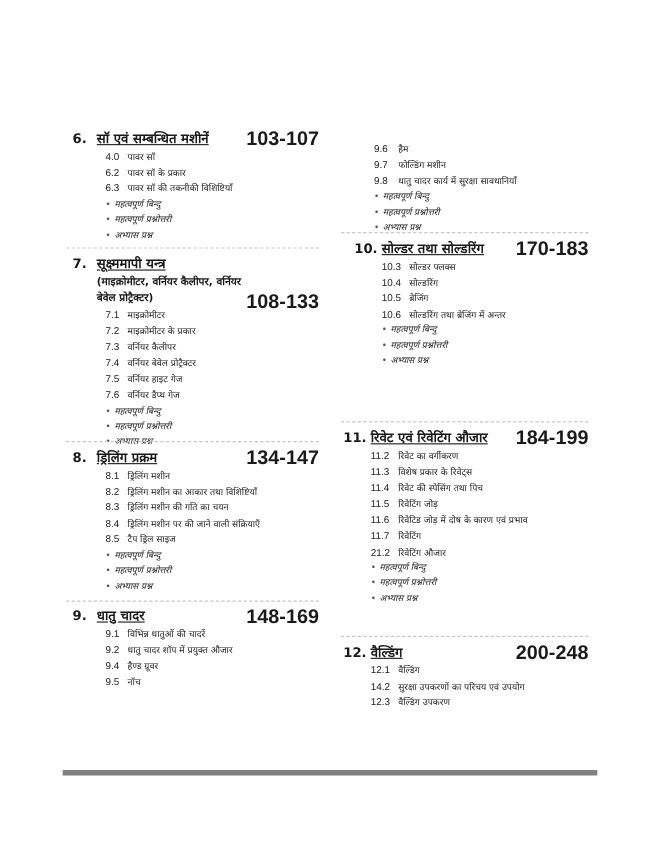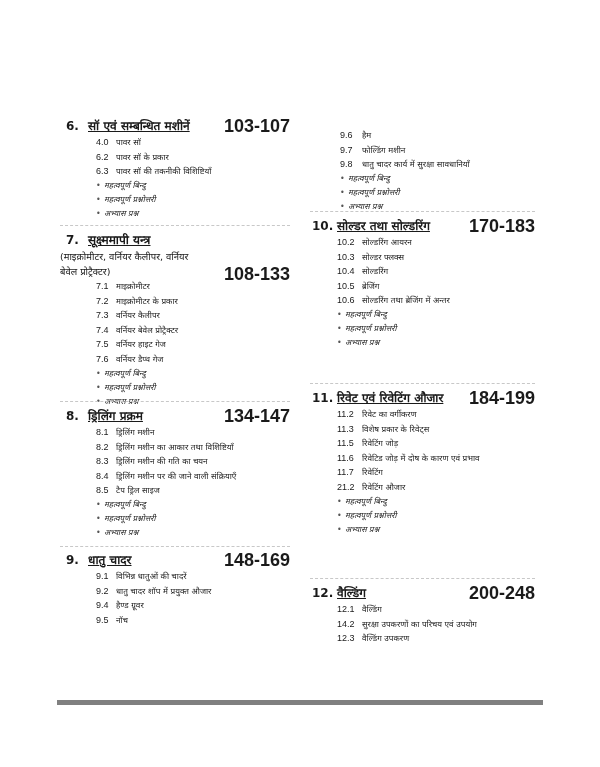--- a/index.html
+++ b/index.html
@@ -6,21 +6,21 @@
   body { width: 600px; height: 767px; position: relative; overflow: hidden;
          font-family: "DejaVu Sans", "Liberation Sans", sans-serif; color: #1a1a1a; }
   .col { position: absolute; top: 0; }
   .col-left { left: 60px; width: 230px; }
   .col-right { left: 310px; width: 225px; }
   .chapter { position: absolute; left: 0; right: 0; }
   .ch-head { position: relative; height: 17px; font-weight: bold; font-size: 12px; line-height: 17px; }
   .ch-num { position: absolute; left: 6px; }
   .ch-title { position: absolute; left: 28px; text-decoration: underline; }
   .ch-pages { position: absolute; right: 0; font-family: Liberation Sans, sans-serif; font-size: 18px; }
-  .ch-sub { font-weight: normal; font-size: 9.5px; line-height: 15px; }
+  .ch-sub { font-weight: bold; font-size: 9.5px; line-height: 15px; margin-left: 28px; }
   .ch-sub-row { position: relative; height: 15px; }
   .ch-sub-row .ch-pages { top: 0; }
   .item { position: relative; height: 14.6px; font-size: 8.2px; line-height: 14.6px; white-space: nowrap; }
   .item-num { position: absolute; left: 36px; font-family: "Liberation Sans", sans-serif; font-size: 9px; }
   .item-text { position: absolute; left: 56px; }
   .bullet { position: relative; height: 14px; font-size: 8px; line-height: 14px; font-style: italic; white-space: nowrap; }
   .bullet-dot { position: absolute; left: 36px; font-style: normal; color: #555; }
   .bullet-text { position: absolute; left: 44px; }
   .sep { position: absolute; left: 0; right: 0; height: 0; border-top: 1px dashed #c8c8c8; }
   .right .item-num { left: 27px; }
@@ -211,31 +211,27 @@
         <span class="bullet-dot">•</span>
         <span class="bullet-text">महत्वपूर्ण प्रश्नोत्तरी</span>
       </div>
     <div class="bullet">
         <span class="bullet-dot">•</span>
         <span class="bullet-text">अभ्यास प्रश्न</span>
       </div>
   </div>
   <div class="sep" style="top:211px;"></div>
 
-  <div class="chapter" style="top:218px;">
+  <div class="chapter" style="top:218px;margin-left:10px;">
     <div class="ch-head">
       <span class="ch-num">10.</span>
       <span class="ch-title">सोल्डर तथा सोल्डरिंग</span>
       <span class="ch-pages">170-183</span>
     </div>
     <div class="item">
-        <span class="item-num">10.2</span>
-        <span class="item-text">सोल्डरिंग आयरन</span>
-      </div>
-    <div class="item">
         <span class="item-num">10.3</span>
         <span class="item-text">सोल्डर फ्लक्स</span>
       </div>
     <div class="item">
         <span class="item-num">10.4</span>
         <span class="item-text">सोल्डरिंग</span>
       </div>
     <div class="item">
         <span class="item-num">10.5</span>
         <span class="item-text">ब्रेजिंग</span>
@@ -267,20 +263,24 @@
     </div>
     <div class="item">
         <span class="item-num">11.2</span>
         <span class="item-text">रिवेट का वर्गीकरण</span>
       </div>
     <div class="item">
         <span class="item-num">11.3</span>
         <span class="item-text">विशेष प्रकार के रिवेट्स</span>
       </div>
     <div class="item">
+        <span class="item-num">11.4</span>
+        <span class="item-text">रिवेट की स्पेसिंग तथा पिच</span>
+      </div>
+    <div class="item">
         <span class="item-num">11.5</span>
         <span class="item-text">रिवेटिंग जोड़</span>
       </div>
     <div class="item">
         <span class="item-num">11.6</span>
         <span class="item-text">रिवेटिड जोड़ में दोष के कारण एवं प्रभाव</span>
       </div>
     <div class="item">
         <span class="item-num">11.7</span>
         <span class="item-text">रिवेटिंग</span>

